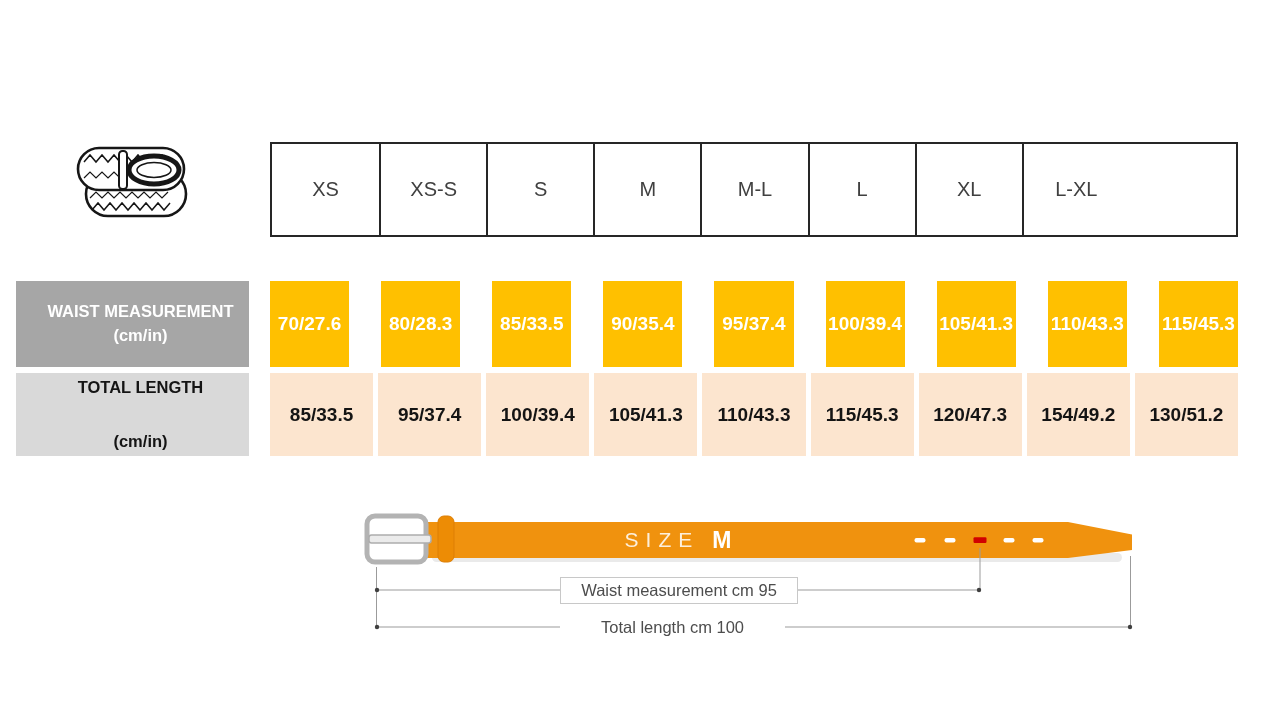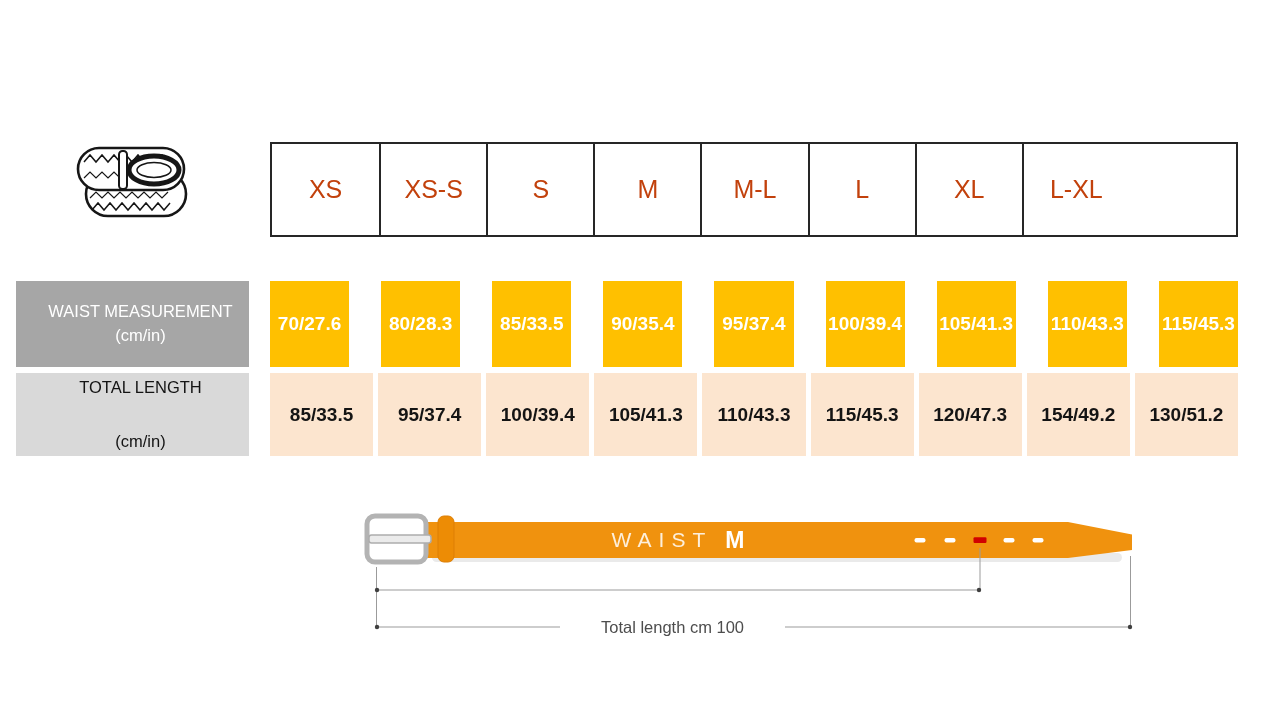--- a/index.html
+++ b/index.html
@@ -8,28 +8,28 @@
     font-family:"Liberation Sans", sans-serif;
   }
   
   .size-table{
     position:absolute;left:270px;top:142px;width:968px;height:95px;
     display:grid;grid-template-columns:repeat(9,1fr);
     border:2px solid #262626;box-sizing:border-box;background:#fff;
   }
   .size-cell{
     display:flex;align-items:center;justify-content:center;
-    font-size:25px;color:#c2410c;border-left:2px solid #262626;box-sizing:border-box;
+    font-size:20px;color:#404040;border-left:2px solid #262626;box-sizing:border-box;
   }
   .size-cell:first-child{border-left:none;}
   
   .row-label{
     position:absolute;left:16px;width:233px;box-sizing:border-box;
     display:flex;flex-direction:column;align-items:center;justify-content:center;
-    font-weight:400;font-size:16.5px;line-height:1.45;text-align:center;padding-left:16px;
+    font-weight:700;font-size:16.5px;line-height:1.45;text-align:center;padding-left:16px;
   }
   .row-label.waist{top:281px;height:86px;background:#A6A6A6;color:#ffffff;}
   .row-label.length{top:373px;height:83px;background:#D9D9D9;color:#141414;gap:30px;}
   
   .data-row{
     position:absolute;left:270px;width:968px;
     display:grid;grid-template-columns:repeat(9,1fr);column-gap:5px;
   }
   .data-row.gold{top:281px;height:86px;gap:32px;}
   .data-row.peach{top:373px;height:83px;}
@@ -151,20 +151,21 @@
 
     <g fill="#3f3f3f">
       <circle cx="377" cy="590" r="2.2"></circle>
       <circle cx="979" cy="590" r="2.2"></circle>
       <circle cx="377" cy="627" r="2.2"></circle>
       <circle cx="1130" cy="627" r="2.2"></circle>
     </g>
   </svg>
 
   <div class="size-text">
-    <span class="size-word">WAIST</span>
+    <span class="size-word">SIZE</span>
     <span class="size-val">M</span>
   </div>
 
+  <div class="waist-annotation">Waist measurement cm 95</div>
 
   <div class="length-annotation">Total length cm 100</div>
 
 </div>
 
 </body></html>

